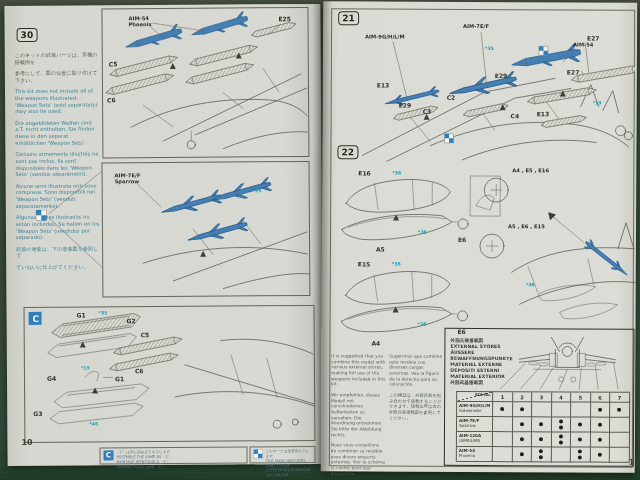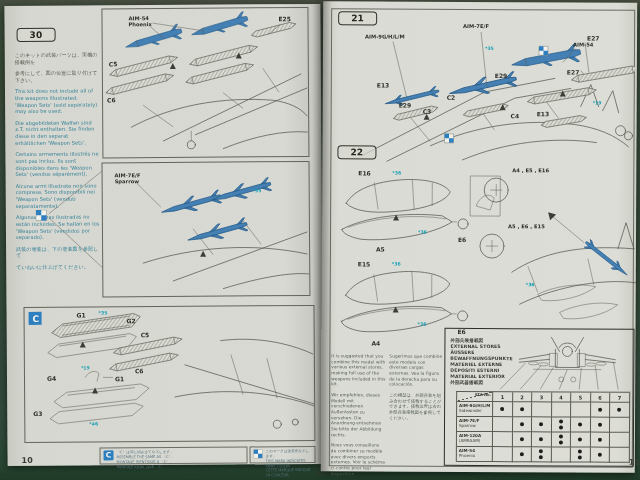--- a/index.html
+++ b/index.html
@@ -10,21 +10,21 @@
   .page { position:absolute; box-shadow:0 2px 7px rgba(0,0,0,.55); }
   .page.left { left:6px; top:5px; width:316px; height:460px; transform:rotate(-.4deg);
     background:linear-gradient(90deg,#c9cac2 0%,#d6d7d0 7%,#d8d9d2 88%,#c2c3bc 100%); }
   .page.right { left:322px; top:2px; width:314px; height:470px; transform:rotate(.3deg);
     background:linear-gradient(90deg,#c6c7bf 0%,#dadbd4 5%,#dcddd6 94%,#cccdc5 100%); }
   .spine { position:absolute; left:312px; top:0; width:20px; height:476px; z-index:6;
     background:linear-gradient(90deg,rgba(0,0,0,0) 0%,rgba(50,52,46,.38) 50%,rgba(0,0,0,0) 100%); }
   .box { position:absolute; border:1px solid #62655a; }
   .frame { position:absolute; border:1px solid #696c60; }
   .step-badge { position:absolute; z-index:3; border:1.5px solid #2f312b; border-radius:4px;
-    padding:0 12px; font-weight:bold; font-size:9px; line-height:12px; color:#26281f; background:rgba(216,217,210,.7); }
+    padding:0 3px; font-weight:bold; font-size:9px; line-height:12px; color:#26281f; background:rgba(216,217,210,.7); }
   .notes { position:absolute; left:10px; top:46px; width:85px; }
   .tx { font-size:5px; line-height:1.35; margin-bottom:4.5px; letter-spacing:.1px; }
   .tx.d { color:#565b51; }
   .tx.b { color:#2d7e96; }
   .pn { position:absolute; font-size:8px; font-weight:bold; color:#3b3d35; }
   .legend { position:absolute; border:1px solid #6a6d61; display:flex; gap:3px; padding:2px 3px; align-items:flex-start; }
   .legend .ltx { font-size:3.6px; line-height:1.35; color:#54707c; }
   .cicon { width:10px; height:10px; background:#2e7fc0; border-radius:1px; color:#f4f5f0;
     font-size:7.5px; font-weight:bold; text-align:center; line-height:10px; flex:0 0 auto; }
   .paras { position:absolute; top:352px; width:55px; }
@@ -229,21 +229,21 @@
       <svg width="9" height="9" style="flex:0 0 auto">
           <use href="#g-chip"></use>
         </svg>
       <div class="ltx">
         <div>このマークは塗装色を示します。</div>
         <div>THIS MARK INDICATES PAINT COLOR.</div>
         <div>CETTE MARQUE INDIQUE LA COULEUR.</div>
       </div>
     </div>
 
-    <div class="pn" style="left:14px;top:450px">10</div>
+    <div class="pn" style="left:14px;top:432px">10</div>
   </div>
 
   <div class="spine"></div>
 
   <div class="page right">
     <div class="frame" style="left:8px;top:7px;width:304px;height:458px"></div>
 
     <div class="step-badge" style="left:15px;top:10px">21</div>
 
     <svg style="position:absolute;left:12px;top:12px" width="300" height="148" viewBox="0 0 300 148">

